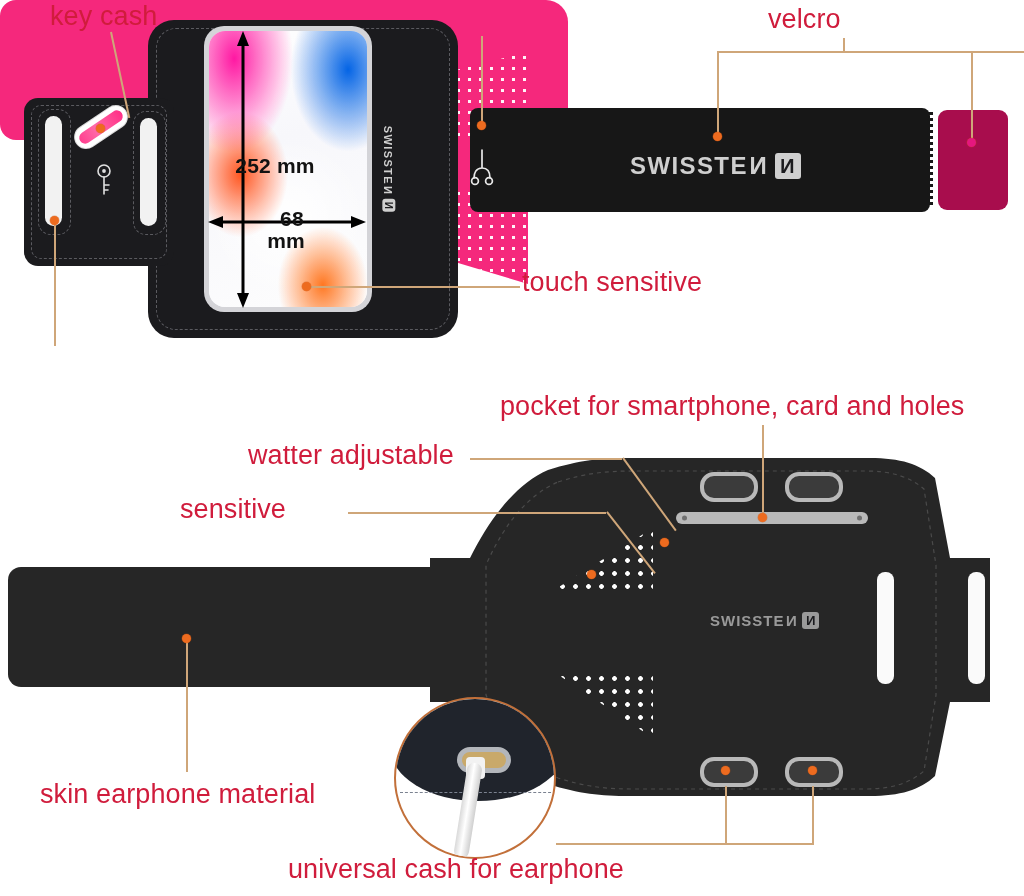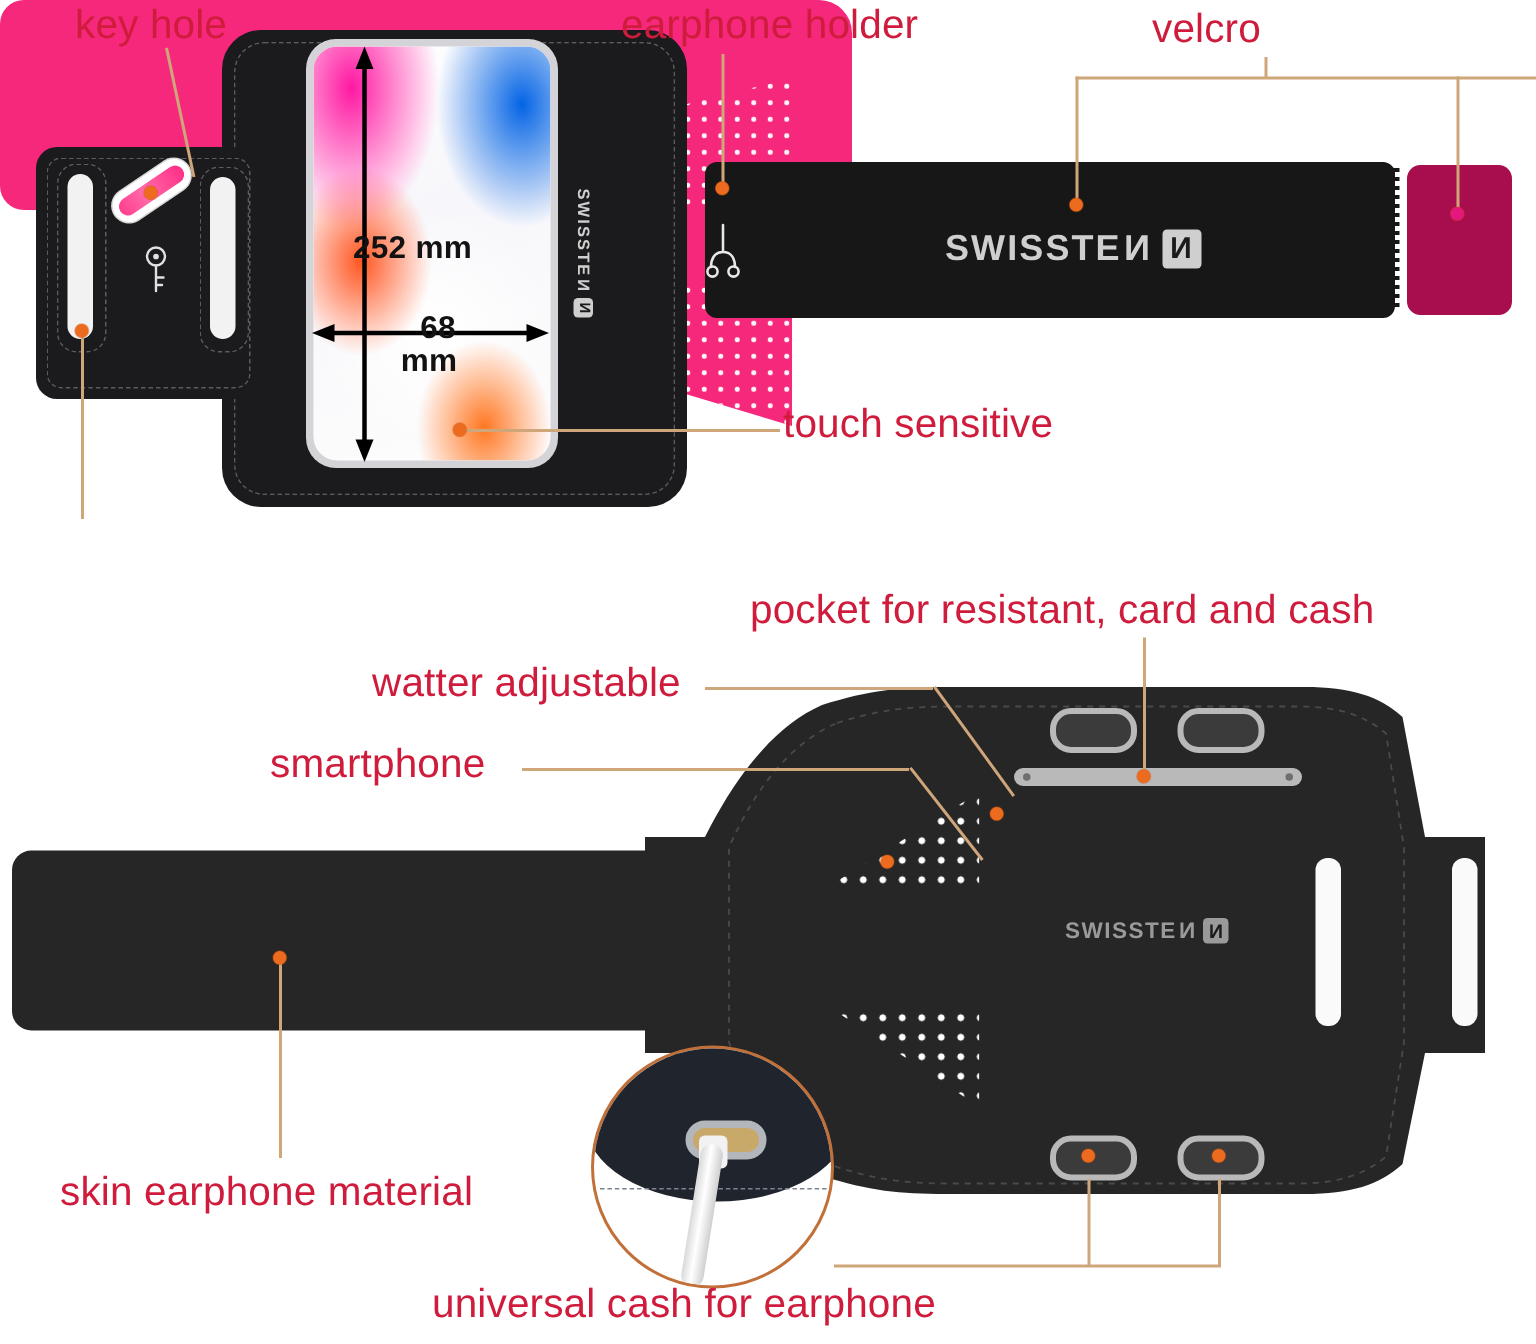--- a/index.html
+++ b/index.html
@@ -405,25 +405,24 @@
       <path d="M208,222 L223,216 L223,228 Z" fill="#000"></path>
       <path d="M366,222 L351,216 L351,228 Z" fill="#000"></path>
     </svg>
 
     <div class="dim-text" style="left:216px; top:155px; width:118px;">252 mm</div>
     <div class="dim-text" style="left:262px; top:208px; width:60px;">68</div>
     <div class="dim-text" style="left:256px; top:230px; width:60px;">mm</div>
 
     <div class="lead" style="left:110px;top:32px;width:1.6px;height:88px;transform:rotate(-12deg);transform-origin:top center;"></div>
     <div class="dot" style="left:96px;top:124px;"></div>
-    <div class="label" style="left:50px; top:2px;">key hole</div>
+    <div class="label" style="left:50px; top:2px;">key cash</div>
 
     <div class="lead v" style="left:481px;top:36px;height:88px;"></div>
     <div class="dot" style="left:477px;top:121px;"></div>
-    <div class="label" style="left:414px; top:2px;">earphone holder</div>
 
     <div class="lead v" style="left:843px;top:38px;height:14px;"></div>
     <div class="lead h" style="left:717px;top:51px;width:380px;max-width:340px;"></div>
     <div class="lead v" style="left:717px;top:51px;height:84px;"></div>
     <div class="lead v" style="left:971px;top:51px;height:90px;"></div>
     <div class="dot" style="left:713px;top:132px;"></div>
     <div class="dot magenta" style="left:967px;top:138px;"></div>
     <div class="label" style="left:768px; top:5px;">velcro</div>
 
     <div class="lead h" style="left:308px;top:286px;width:212px;"></div>
@@ -496,31 +495,31 @@
 
   <div id="inset">
     <div class="fabric"></div>
     <div class="hole"></div>
     <div class="plug"></div>
     <div class="cable"></div>
   </div>
 
   <div class="lead v" style="left:762px;top:425px;height:92px;"></div>
   <div class="dot" style="left:758px;top:513px;"></div>
-  <div class="label" style="left:500px; top:392px;">pocket for resistant, card and cash</div>
+  <div class="label" style="left:500px; top:392px;">pocket for smartphone, card and holes</div>
 
   <div class="lead h" style="left:470px;top:458px;width:152px;"></div>
   <div class="lead" style="left:622px;top:458px;width:1.6px;height:90px;transform:rotate(-36deg);transform-origin:top center;"></div>
   <div class="dot" style="left:660px;top:538px;"></div>
   <div class="label" style="left:248px; top:441px;">watter adjustable</div>
 
   <div class="lead h" style="left:348px;top:512px;width:258px;"></div>
   <div class="lead" style="left:606px;top:512px;width:1.6px;height:78px;transform:rotate(-38deg);transform-origin:top center;"></div>
   <div class="dot" style="left:587px;top:570px;"></div>
-  <div class="label" style="left:180px; top:495px;">smartphone</div>
+  <div class="label" style="left:180px; top:495px;">sensitive</div>
 
   <div class="lead v" style="left:186px;top:640px;height:132px;"></div>
   <div class="dot" style="left:182px;top:634px;"></div>
   <div class="label" style="left:40px; top:780px;">skin earphone material</div>
 
   <div class="lead v" style="left:725px;top:786px;height:58px;"></div>
   <div class="lead v" style="left:812px;top:786px;height:58px;"></div>
   <div class="lead h" style="left:556px;top:843px;width:258px;"></div>
   <div class="dot" style="left:721px;top:766px;"></div>
   <div class="dot" style="left:808px;top:766px;"></div>

